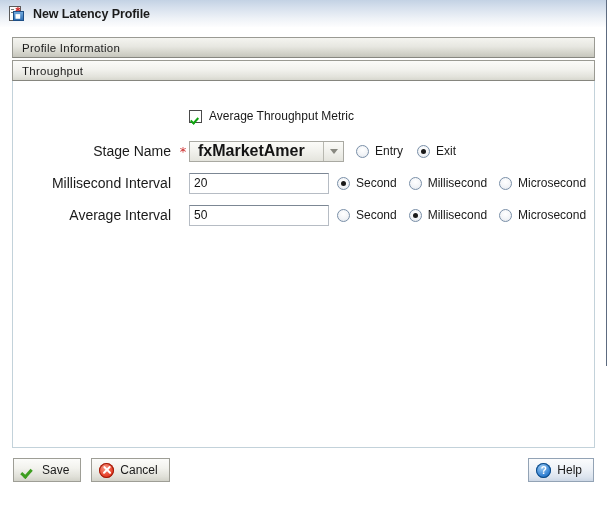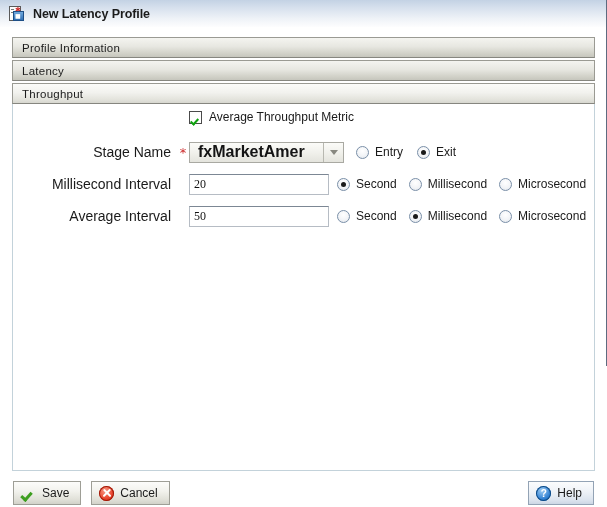--- a/index.html
+++ b/index.html
@@ -106,20 +106,21 @@
     height: 367px;
     box-sizing: border-box;
     background: #ffffff;
     border: 1px solid #c3d2da;
     border-top: none;
     position: relative;
   }
 
   
   #form {
+    padding-top: 22px;
   }
   .form-row {
     display: flex;
     align-items: center;
     height: 26px;
     margin-bottom: 6px;
   }
   .row-checkbox { margin-bottom: 9px; }
   .label-col {
     width: 164px;
@@ -220,21 +221,21 @@
 
   
   .text-input {
     width: 140px;
     flex: 0 0 140px;
     height: 21px;
     box-sizing: border-box;
     border: 1px solid #b6bcc4;
     border-top: 1px solid #7c8794;
     background: #ffffff;
-    font-family: Liberation Serif, serif;
+    font-family: Liberation Sans, sans-serif;
     font-size: 12px;
     color: #121212;
     padding: 0 0 0 4px;
     outline: none;
     margin-right: 8px;
   }
 
   
   .radio-group {
     display: flex;
@@ -407,23 +408,20 @@
         </span>
     </span>
     <span class="title-text">New Latency Profile</span>
   </div>
 
   <div id="body-area">
 
     <div id="accordion">
       <div class="acc-header inactive">
         <span>Profile Information</span>
-      </div>
-      <div class="acc-header inactive">
-        <span>Latency</span>
       </div>
       <div class="acc-header active">
         <span>Throughput</span>
       </div>
 
       <div id="content-panel">
         <div id="form">
 
           <div class="form-row row-checkbox">
             <div class="label-col" style="text-align:right;"></div>

